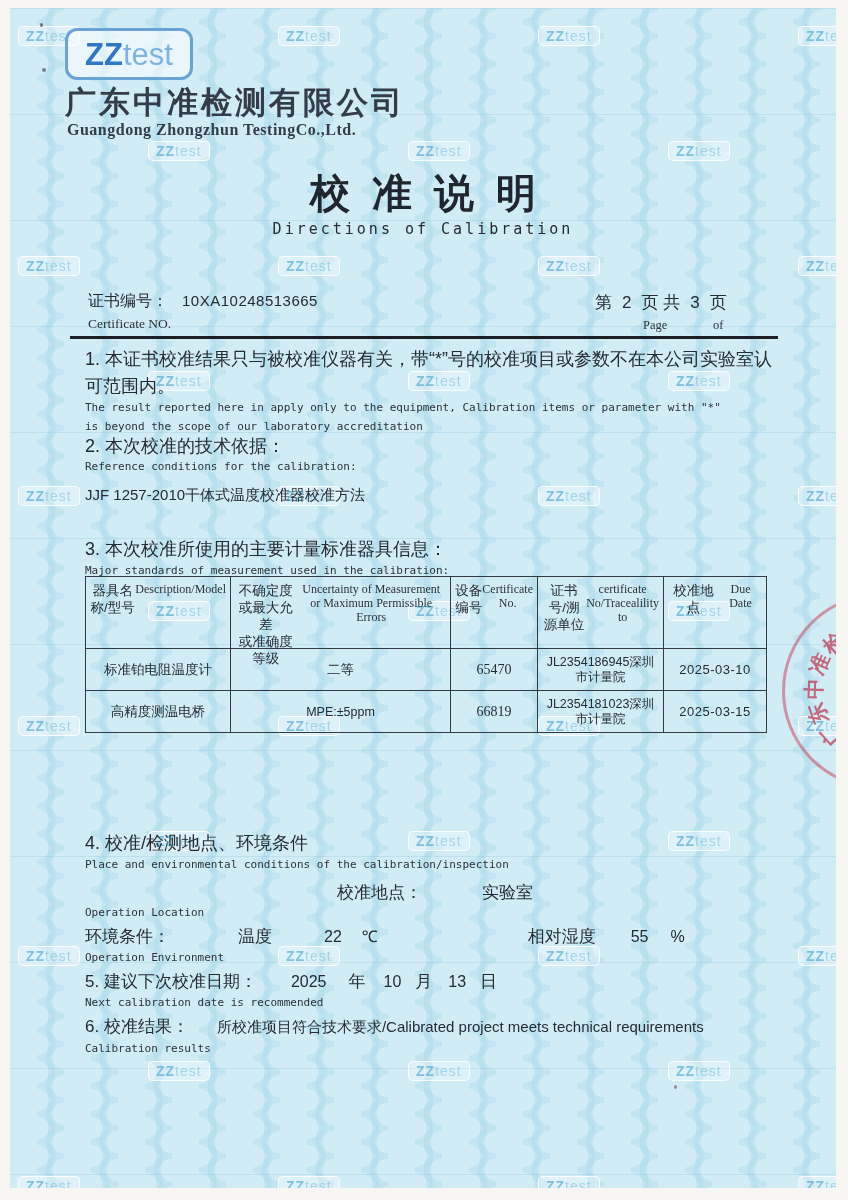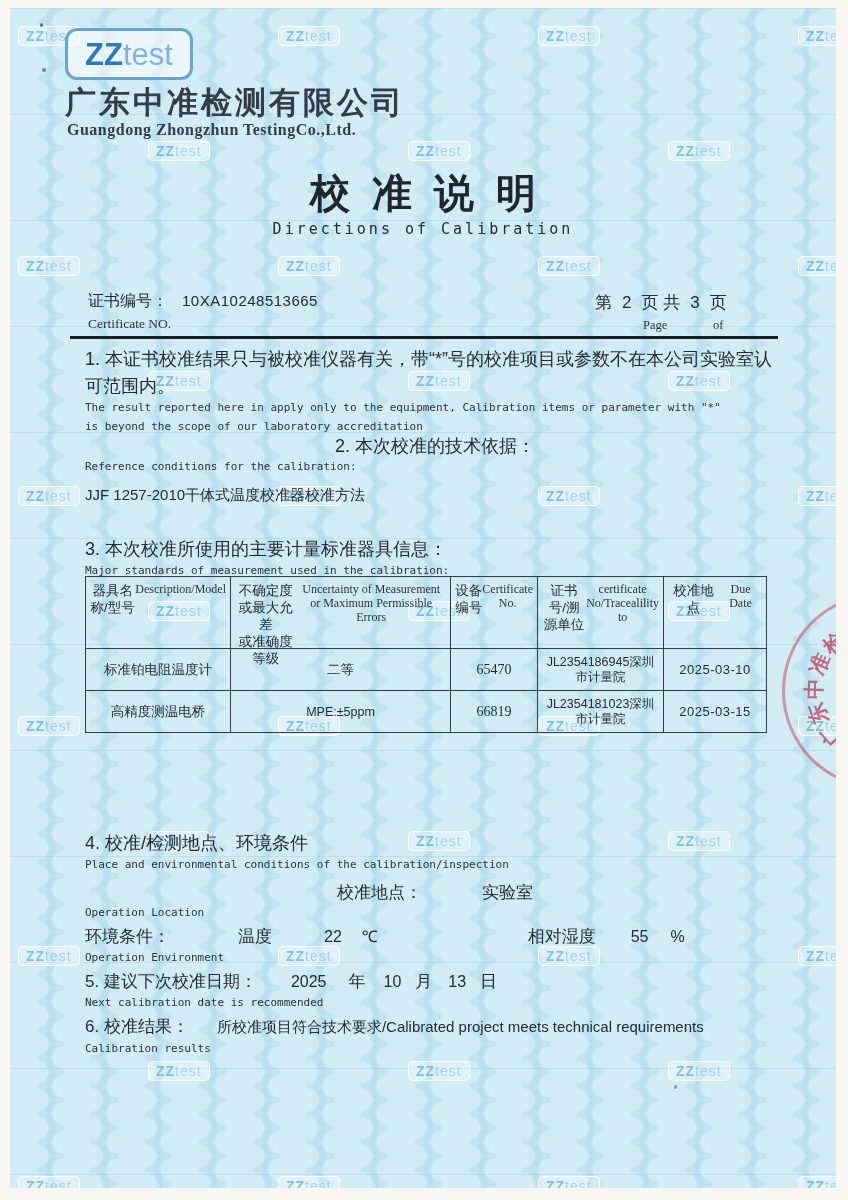--- a/index.html
+++ b/index.html
@@ -203,21 +203,21 @@
           <span class="pg">Page</span>
           <span class="of">of</span>
         </div>
       </div>
       <div class="abs rule"></div>
 
       <div class="abs para sec-cn" style="top:338px;">1. 本证书校准结果只与被校准仪器有关，带“*”号的校准项目或参数不在本公司实验室认可范围内。</div>
       <div class="abs para sec-en" style="top:393px;">The result reported here in apply only to the equipment, Calibration items or parameter with "*"</div>
       <div class="abs para sec-en" style="top:412px;">is beyond the scope of our laboratory accreditation</div>
 
-      <div class="abs para sec-cn" style="top:425px;text-align:center;">2. 本次校准的技术依据：</div>
+      <div class="abs para sec-cn" style="top:425px;">2. 本次校准的技术依据：</div>
       <div class="abs para sec-en" style="top:452px;">Reference conditions for the calibration:</div>
       <div class="abs para cn" style="top:478px;font-size:15px;">JJF 1257-2010干体式温度校准器校准方法</div>
 
       <div class="abs para sec-cn" style="top:528px;">3. 本次校准所使用的主要计量标准器具信息：</div>
       <div class="abs para sec-en" style="top:556px;">Major standards of measurement used in the calibration:</div>
 
       <table class="std abs" style="left:75px;top:568px;width:681px;">
         <colgroup>
           <col style="width:145px">
             <col style="width:220px">

